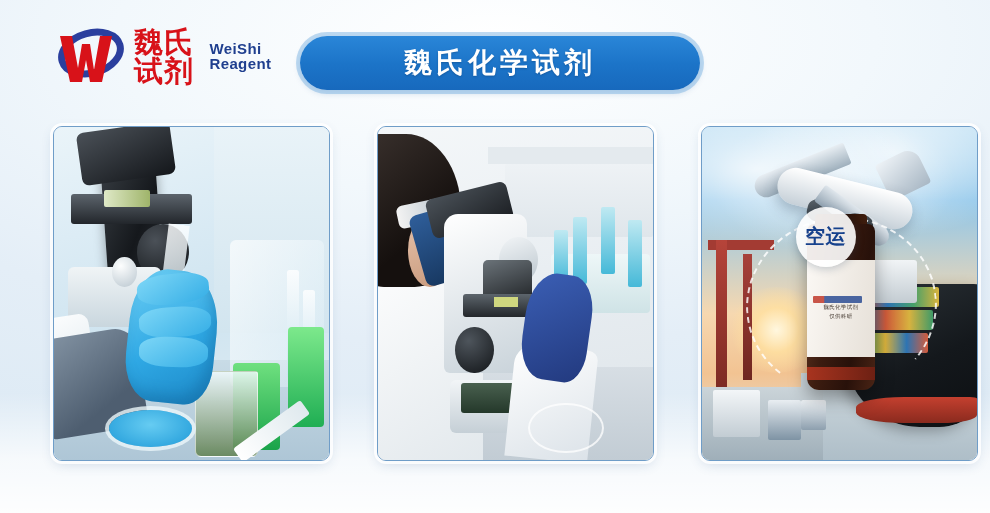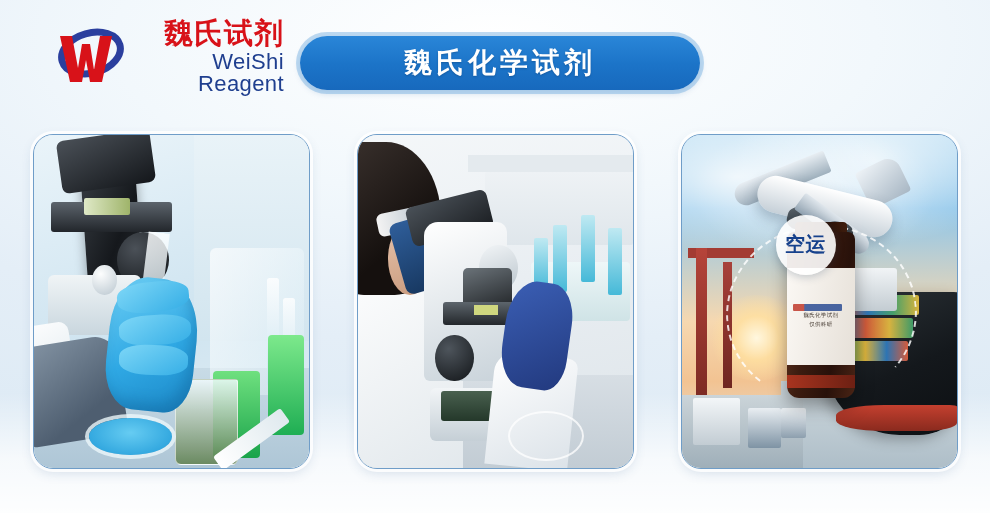--- a/index.html
+++ b/index.html
@@ -16,45 +16,46 @@
   }
   .stage:before{
     content:"";position:absolute;left:0;right:0;bottom:0;height:120px;
     background:linear-gradient(180deg,rgba(255,255,255,0) 0%,rgba(255,255,255,.75) 55%,rgba(255,255,255,.95) 100%);
     pointer-events:none;
   }
 
   
   .logo{position:absolute;left:52px;top:22px;width:232px;height:70px;display:flex;align-items:center;gap:10px;}
   .logo-mark{position:relative;width:72px;height:62px;flex:0 0 72px;}
-  .logo-text{display:flex;flex-direction:column;justify-content:center;line-height:1;text-align:right;}
+  .logo-text{display:flex;flex-direction:row;justify-content:center;line-height:1;}
   .logo-cn{color:#d81219;font-size:29px;font-weight:700;letter-spacing:1px;
            font-family:"DejaVu Sans","Liberation Sans",sans-serif;}
-  .logo-en{color:#1f3f8f;font-size:22px;font-weight:400;letter-spacing:.4px;margin-top:3px;}
+  .logo-en{color:#1f3f8f;font-size:15px;font-weight:700;letter-spacing:.4px;margin-top:13px;}
 
   .title-pill{
     position:absolute;left:300px;top:36px;width:400px;height:54px;
     border-radius:28px;
     background:linear-gradient(180deg,#2a86d8 0%,#1c74c8 52%,#1769bd 100%);
     box-shadow:0 0 0 4px rgba(139,188,229,.55), 0 3px 7px rgba(22,84,150,.22);
     display:flex;align-items:center;justify-content:center;
   }
   .title-pill span{
     color:#ffffff;font-size:28px;font-weight:700;letter-spacing:4px;
     font-family:"DejaVu Sans","Liberation Sans",sans-serif;
     text-shadow:0 1px 2px rgba(10,50,95,.35);
   }
 
   
   .cards{position:absolute;left:0;top:126px;width:990px;height:340px;}
   .card{
-    position:absolute;top:8px;width:275px;height:333px;
-    border:1.5px solid #6f9dc8;border-radius:20px;
+    position:absolute;top:0;width:275px;height:333px;
+    border:1.5px solid #6f9dc8;border-radius:9px;
     background:#cddff0;overflow:hidden;
     box-shadow:0 0 0 3px rgba(255,255,255,.85), 0 4px 12px rgba(40,85,135,.17);
+    margin-left:20px;
   }
   .card.c1{left:33px;} .card.c2{left:357px;} .card.c3{left:681px;}
   .scene{position:absolute;inset:0;overflow:hidden;}
 
   
   .s1{background:linear-gradient(165deg,#eaf4f9 0%,#dcecf5 28%,#cfe4f0 55%,#e3eff4 100%);}
   .s1 .wall{position:absolute;left:58%;top:0;width:42%;height:62%;
     background:linear-gradient(180deg,#e9f3f8,#d2e5ef);}
   .s1 .bench{position:absolute;left:0;bottom:0;width:100%;height:30%;
     background:linear-gradient(180deg,#c8dbe6,#aec6d6);}

